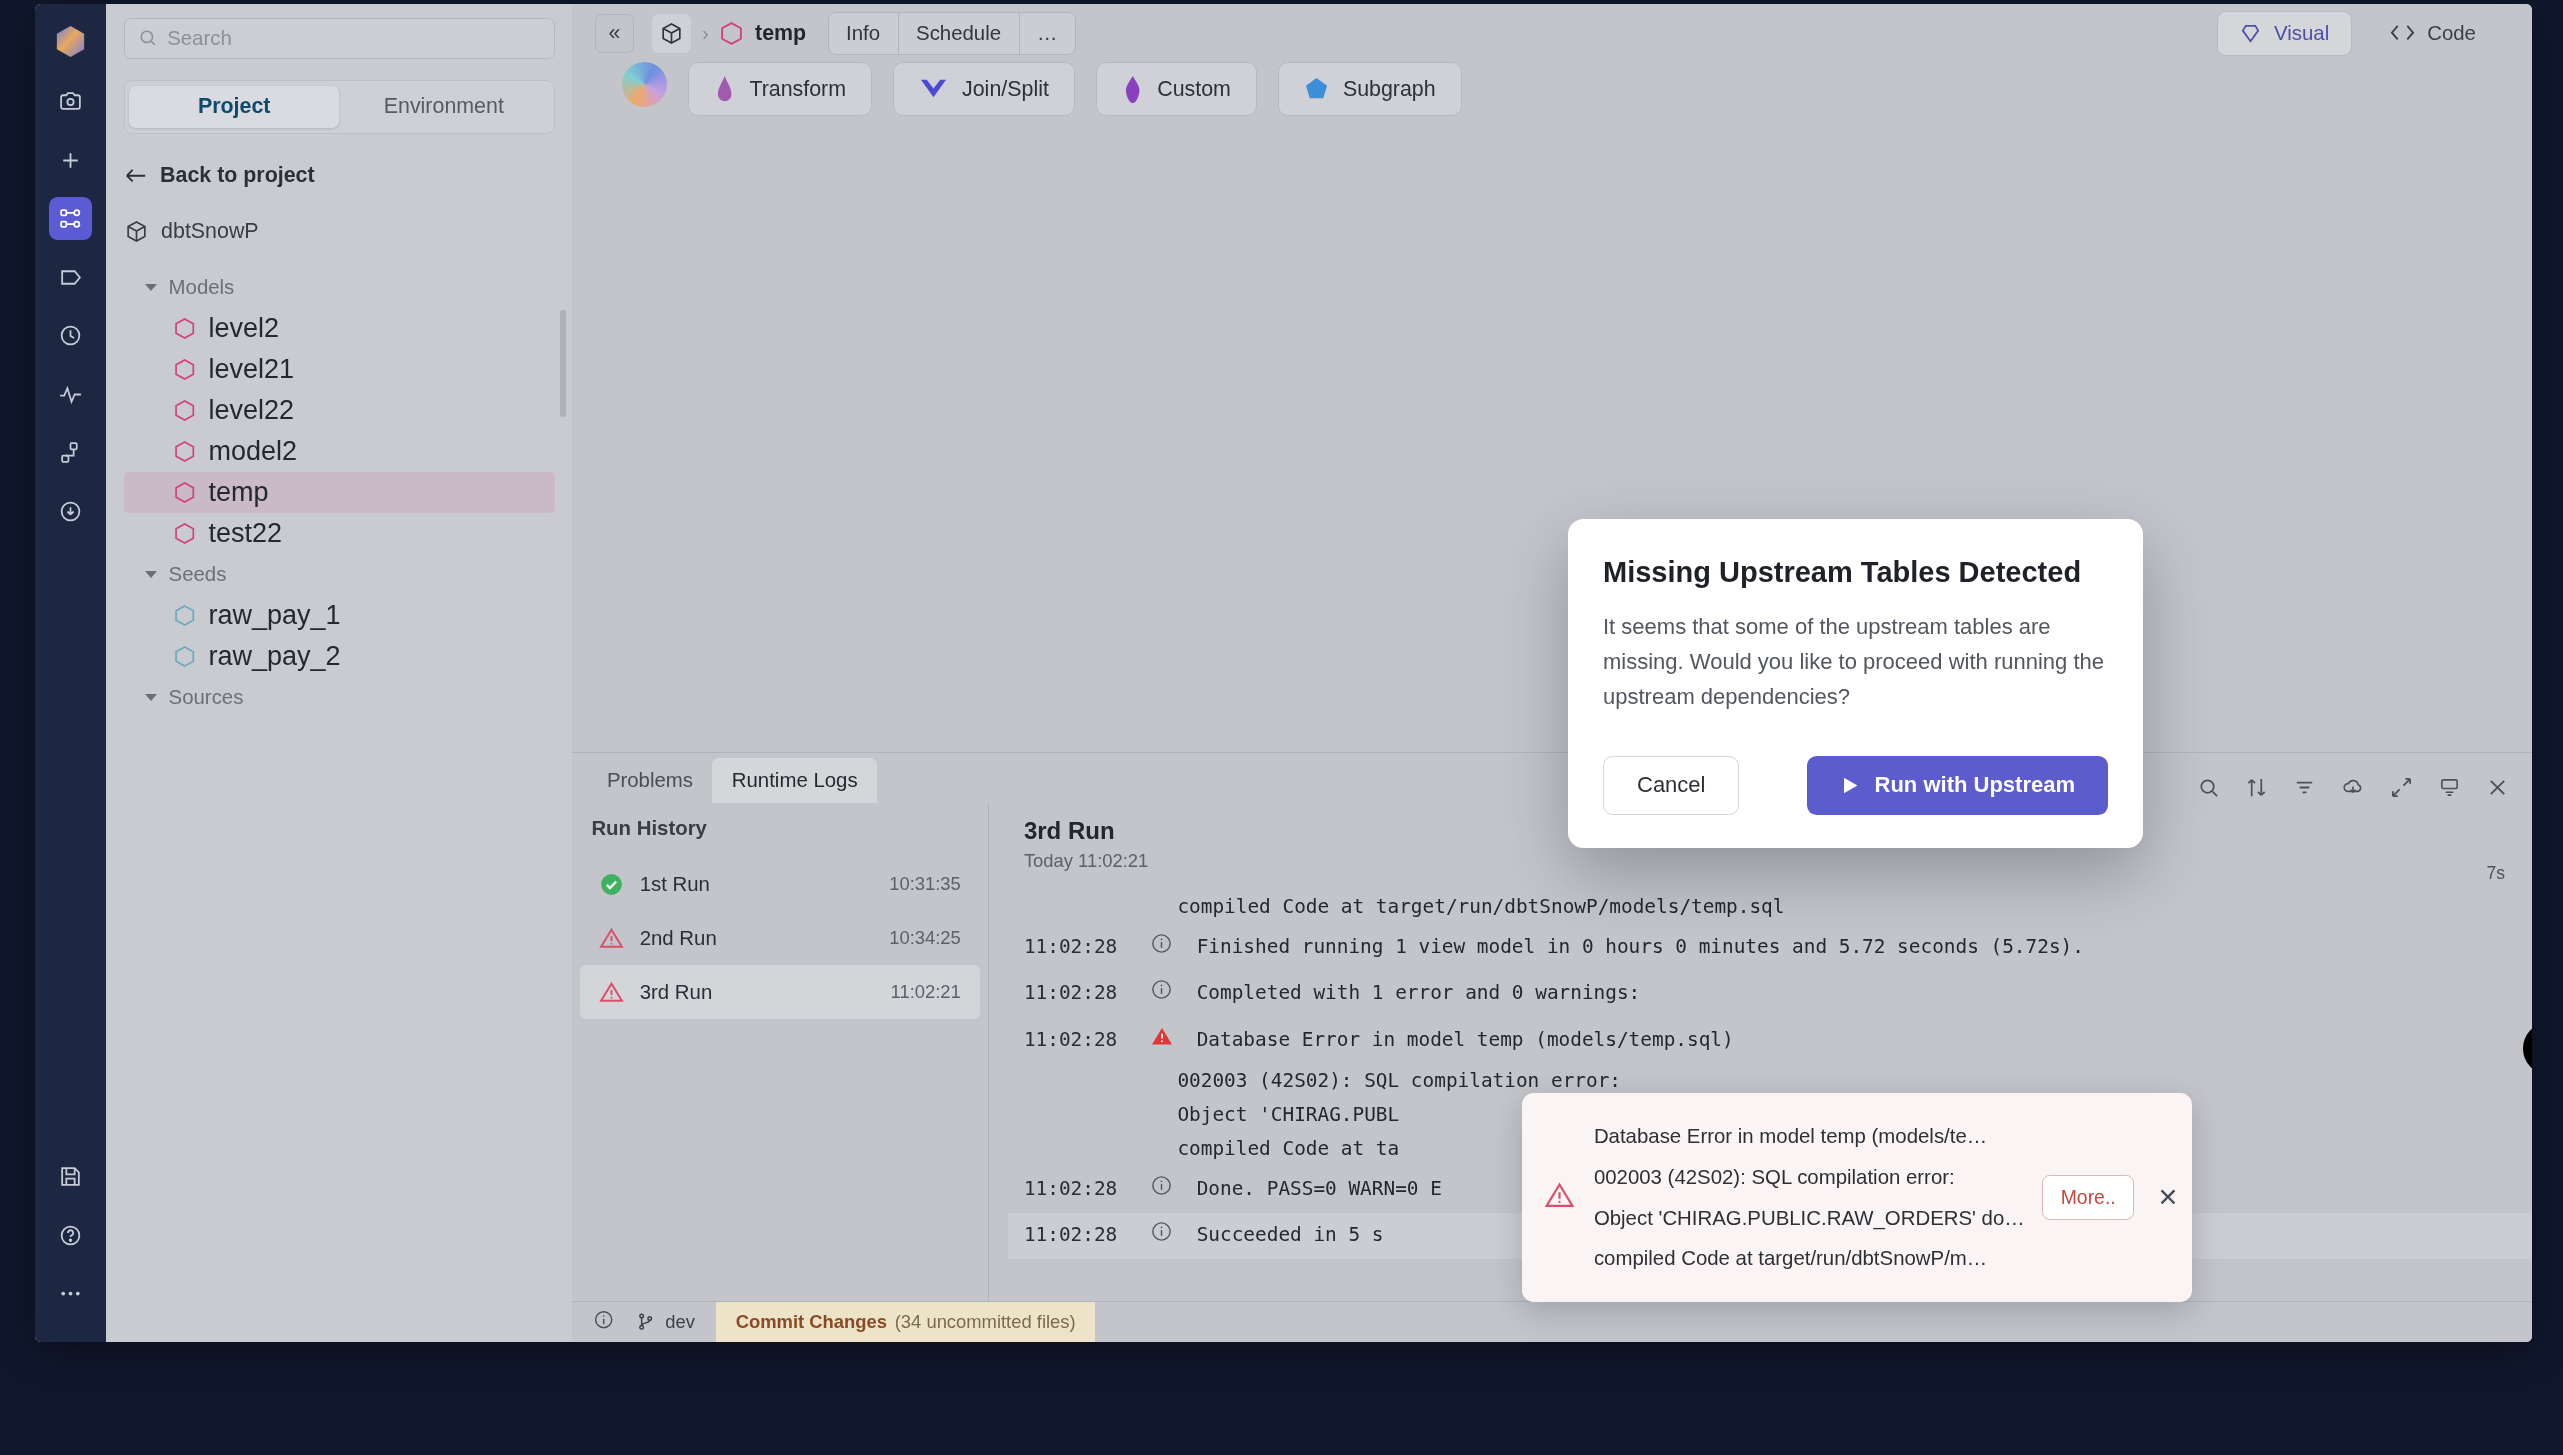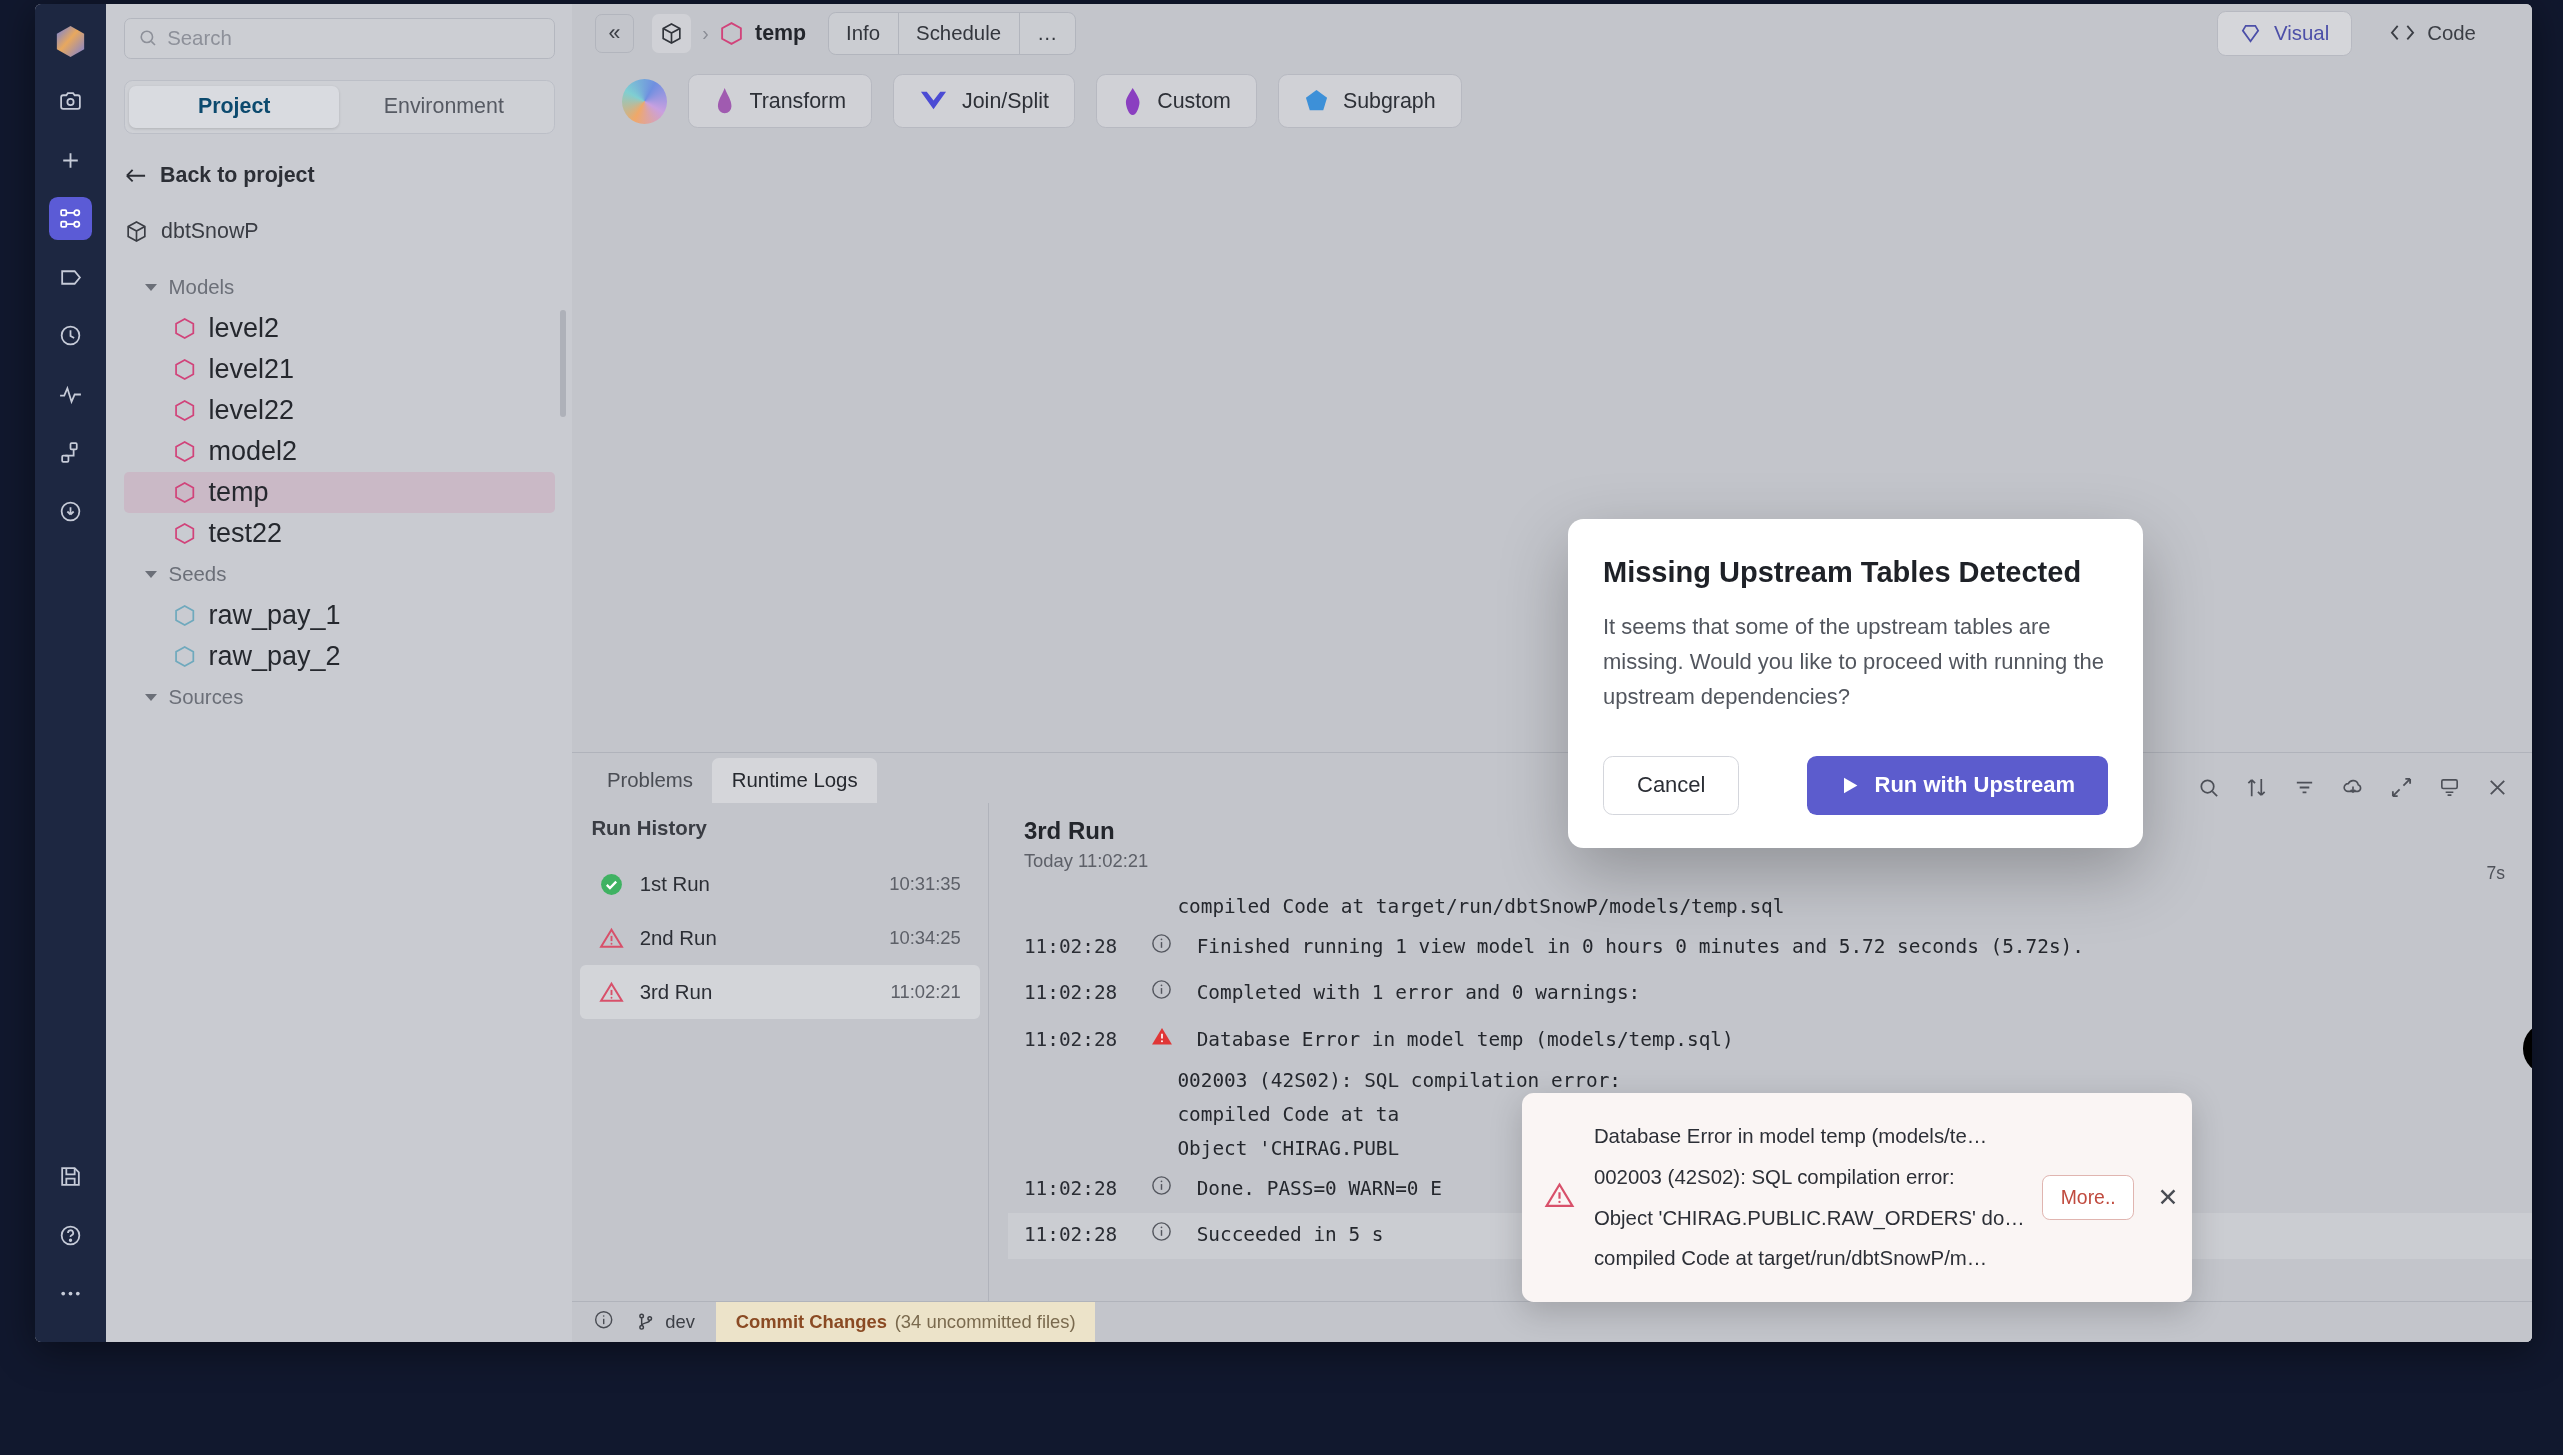--- a/index.html
+++ b/index.html
@@ -130,21 +130,21 @@
   .topbar-right { margin-left: auto; display: flex; align-items: center; gap: 17.5px; padding-right: 11.7px;}
   .mode-btn {
     height: 45px; padding: 0 21.4px; border-radius: 8.7px;
     display: flex; align-items: center; gap: 11.7px;
     font-size: 20.4px; color: #4c4fa8; border: 1px solid #b7b9c1;
     background: rgba(255,255,255,.30);
   }
   .mode-btn.plain { border: none; background: none; color: #3b3e45; }
 
   
-  .nodebar { height: 78px; display: flex; align-items: center; gap: 21.4px; padding: 0 36px 0 50px; }
+  .nodebar { height: 78px; display: flex; align-items: flex-start; gap: 21.4px; padding: 0 36px 0 50px; }
   .orb { width: 45px; height: 45px; border-radius: 50%;
          background: conic-gradient(from 210deg,#f0a868,#7fcfd2,#6f8fe0,#c9a0e0,#f0a868); }
   .pill {
     height: 54px; padding: 0 25px; border-radius: 9.7px;
     display: flex; align-items: center; gap: 13.6px;
     font-size: 21.4px; color: #2d3037;
     border: 1px solid #b7b9c1; background: rgba(255,255,255,.22);
   }
 
   
@@ -627,22 +627,22 @@
             <div class="logline">
               <span class="ts">11:02:28</span>
               <span class="ic"><svg width="24" height="23" viewBox="0 0 24 24">
                       <path d="M12 3.2L22.4 20.4H1.6z" fill="#e03636"></path>
                       <path d="M12 9v5" stroke="#fff" stroke-width="1.8"></path>
                       <circle cx="12" cy="17" r="1" fill="#fff"></circle>
                     </svg></span>
               <span class="msg">Database Error in model temp (models/temp.sql)</span>
             </div>
             <div class="logcont">002003 (42S02): SQL compilation error:</div>
+            <div class="logcont">Object 'CHIRAG.PUBL</div>
             <div class="logcont">compiled Code at ta</div>
-            <div class="logcont">Object 'CHIRAG.PUBL</div>
             <div class="logline">
               <span class="ts">11:02:28</span>
               <span class="ic"><svg width="23" height="23" viewBox="0 0 24 24" fill="none" stroke="#53565e" stroke-width="1.5">
                       <circle cx="12" cy="12" r="9"></circle>
                       <path d="M12 10.5v6"></path>
                       <circle cx="12" cy="7.6" r=".9" fill="#53565e" stroke="none"></circle>
                     </svg></span>
               <span class="msg">Done. PASS=0 WARN=0 E</span>
             </div>
             <div class="logline alt">

